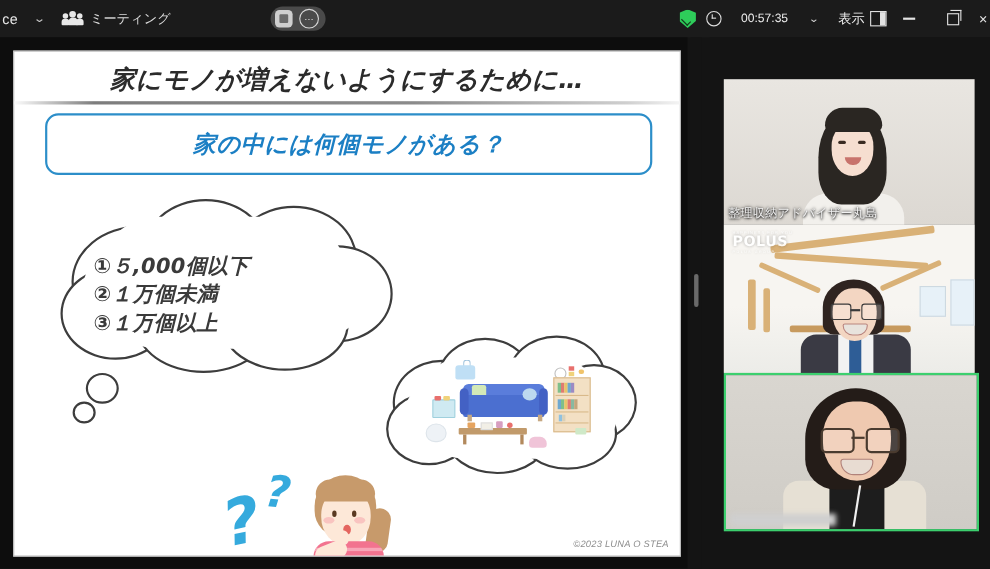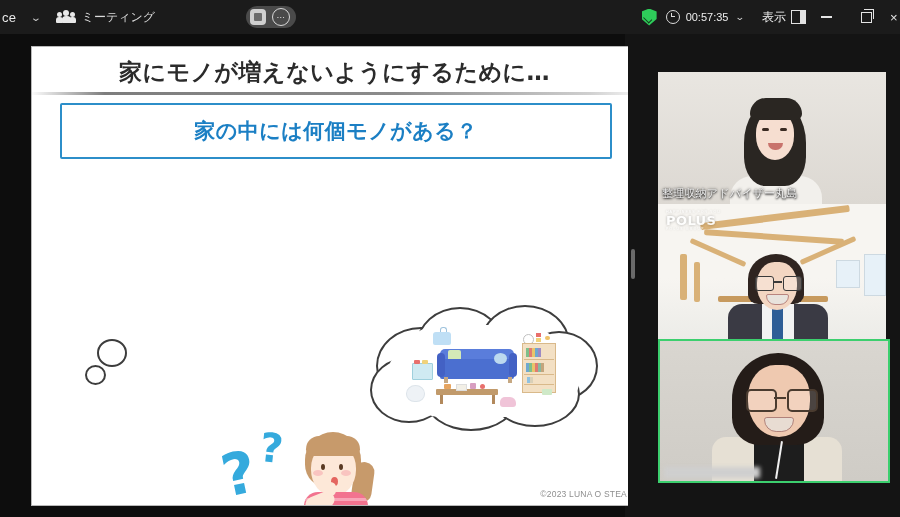--- a/index.html
+++ b/index.html
@@ -32,49 +32,49 @@
   #share-chip .txt{color:#f2f2f2;font-size:11px;white-space:nowrap;}
   #share-chip .more{width:16px;height:16px;border-radius:50%;border:1.3px solid #d8d8d8;
     color:#e6e6e6;font-size:9px;line-height:13px;text-align:center;letter-spacing:.5px;}
 
   
   .tb-right{position:absolute;right:0;top:0;height:34px;display:flex;align-items:center;}
   .shield{width:15px;height:17px;background:#2ecc5a;margin-right:9px;
     clip-path:polygon(50% 0,100% 18%,100% 62%,50% 100%,0 62%,0 18%);position:relative;}
   .shield::after{content:"";position:absolute;left:3.4px;top:6px;width:4px;height:6.5px;
     border-left:1.8px solid #123d1d;border-bottom:1.8px solid #123d1d;transform:rotate(-45deg);}
-  .timerbox{display:flex;align-items:center;gap:6px;}
+  .timerbox{display:flex;align-items:center;gap:18px;}
   .clock{width:12px;height:12px;border:1.4px solid #dcdcdc;border-radius:50%;position:relative;}
   .clock::before{content:"";position:absolute;left:4.1px;top:1.6px;width:1.2px;height:4.2px;background:#dcdcdc;}
   .clock::after{content:"";position:absolute;left:4.6px;top:5.2px;width:3.4px;height:1.2px;background:#dcdcdc;}
   .timer{color:#ededed;font-size:11px;font-family:"Liberation Sans",sans-serif;letter-spacing:0;}
   .caret{color:#d6d6d6;font-size:9px;transform:scaleX(1.35);margin-left:2px;}
   .viewbox{display:flex;align-items:center;gap:5px;margin-left:18px;}
   .viewlbl{color:#efefef;font-size:12px;}
   .layout-ico{width:13px;height:12px;border:1.3px solid #e2e2e2;position:relative;background:#1b1b1b;}
   .layout-ico::after{content:"";position:absolute;right:0;top:0;bottom:0;width:5px;background:#e2e2e2;}
   .wbtn{width:40px;height:34px;display:flex;align-items:center;justify-content:center;}
   .wbtn .min{width:11px;height:1.4px;background:#e4e4e4;}
   .rest{width:9px;height:9px;border:1.4px solid #e4e4e4;position:relative;}
   .rest::after{content:"";position:absolute;left:2.5px;top:-4px;width:9px;height:9px;
     border:1.4px solid #e4e4e4;border-left:none;border-bottom:none;}
   .clipped{width:14px;height:34px;overflow:hidden;display:flex;align-items:center;}
   .clipped .x{color:#e4e4e4;font-size:13px;margin-left:4px;}
 
   
   #stage{position:absolute;left:0;top:34px;width:625px;height:483px;background:#0d0d0d;}
-  #slide{position:absolute;left:31px;top:12px;width:605px;height:458px;background:#fff;
-    border:1px solid #b9b9b9;overflow:hidden;}
+  #slide{position:absolute;left:12px;top:12px;width:605px;height:458px;background:#fff;
+    border:1px solid #b9b9b9;overflow:hidden;font-style:italic;}
   .slide-title{position:absolute;left:0;top:10px;width:605px;text-align:center;
     font-size:23px;font-weight:700;color:#2b2b2b;letter-spacing:.5px;
     font-family:"DejaVu Sans",sans-serif;}
   .rule{position:absolute;left:0;top:45px;width:605px;height:3px;
     background:linear-gradient(to right,#fbfbfb 0%,#7d7d7d 12%,#8b8b8b 60%,#cfcfcf 92%,#f4f4f4 100%);}
   .qbox{position:absolute;left:28px;top:56px;width:548px;height:52px;border:2px solid #2c8ec9;
-    border-radius:2px;display:flex;align-items:center;justify-content:center;}
+    border-radius:12px;display:flex;align-items:center;justify-content:center;}
   .qbox span{font-size:21px;font-weight:700;color:#1b7fc4;letter-spacing:.5px;
     font-family:"DejaVu Sans",sans-serif;}
 
   
   .cloud-l{position:absolute;left:38px;top:130px;width:310px;height:170px;}
   .cloud-l .blob{position:absolute;background:#fff;border:2.4px solid #3d3d3d;border-radius:50%;}
   .opts{position:absolute;left:34px;top:52px;width:250px;z-index:4;}
   .opts div{font-size:19px;font-weight:700;color:#3a3a3a;line-height:26px;letter-spacing:.3px;
     font-family:"DejaVu Sans",sans-serif;white-space:nowrap;}
   .tail{position:absolute;background:#fff;border:2.4px solid #3d3d3d;border-radius:50%;}
@@ -247,20 +247,37 @@
   <div id="stage">
     <div id="slide">
 
       <div class="slide-title">家にモノが増えないようにするために…</div>
       <div class="rule"></div>
 
       <div class="qbox">
         <span>家の中には何個モノがある？</span>
       </div>
 
+      <div class="cloud-l">
+        <div class="blob" style="left:14px;  top:28px;  width:120px;height:98px;"></div>
+        <div class="blob" style="left:78px;  top:4px;   width:112px;height:96px;"></div>
+        <div class="blob" style="left:158px; top:10px;  width:112px;height:96px;"></div>
+        <div class="blob" style="left:206px; top:46px;  width:96px; height:84px;"></div>
+        <div class="blob" style="left:4px;   top:66px;  width:96px; height:80px;"></div>
+        <div class="blob" style="left:72px;  top:74px;  width:120px;height:84px;"></div>
+        <div class="blob" style="left:150px; top:76px;  width:112px;height:80px;"></div>
+        <div class="blob" style="left:36px;  top:20px;  width:230px;height:120px;background:#fff;border:none;border-radius:58px;"></div>
+        <div class="blob" style="left:24px;  top:46px;  width:258px;height:84px;background:#fff;border:none;border-radius:42px;"></div>
+
+        <div class="opts">
+          <div>①５,000個以下</div>
+          <div>②１万個未満</div>
+          <div>③１万個以上</div>
+        </div>
+      </div>
       <div class="tail" style="left:65px;top:292px;width:26px;height:24px;"></div>
       <div class="tail" style="left:53px;top:318px;width:17px;height:16px;"></div>
 
       <div class="cloud-r">
         <div class="blob" style="left:6px;  top:22px; width:86px;height:74px;"></div>
         <div class="blob" style="left:46px; top:2px;  width:84px;height:74px;"></div>
         <div class="blob" style="left:110px;top:0px;  width:86px;height:74px;"></div>
         <div class="blob" style="left:150px;top:26px; width:74px;height:66px;"></div>
         <div class="blob" style="left:0px;  top:52px; width:74px;height:62px;"></div>
         <div class="blob" style="left:54px; top:58px; width:90px;height:64px;"></div>

